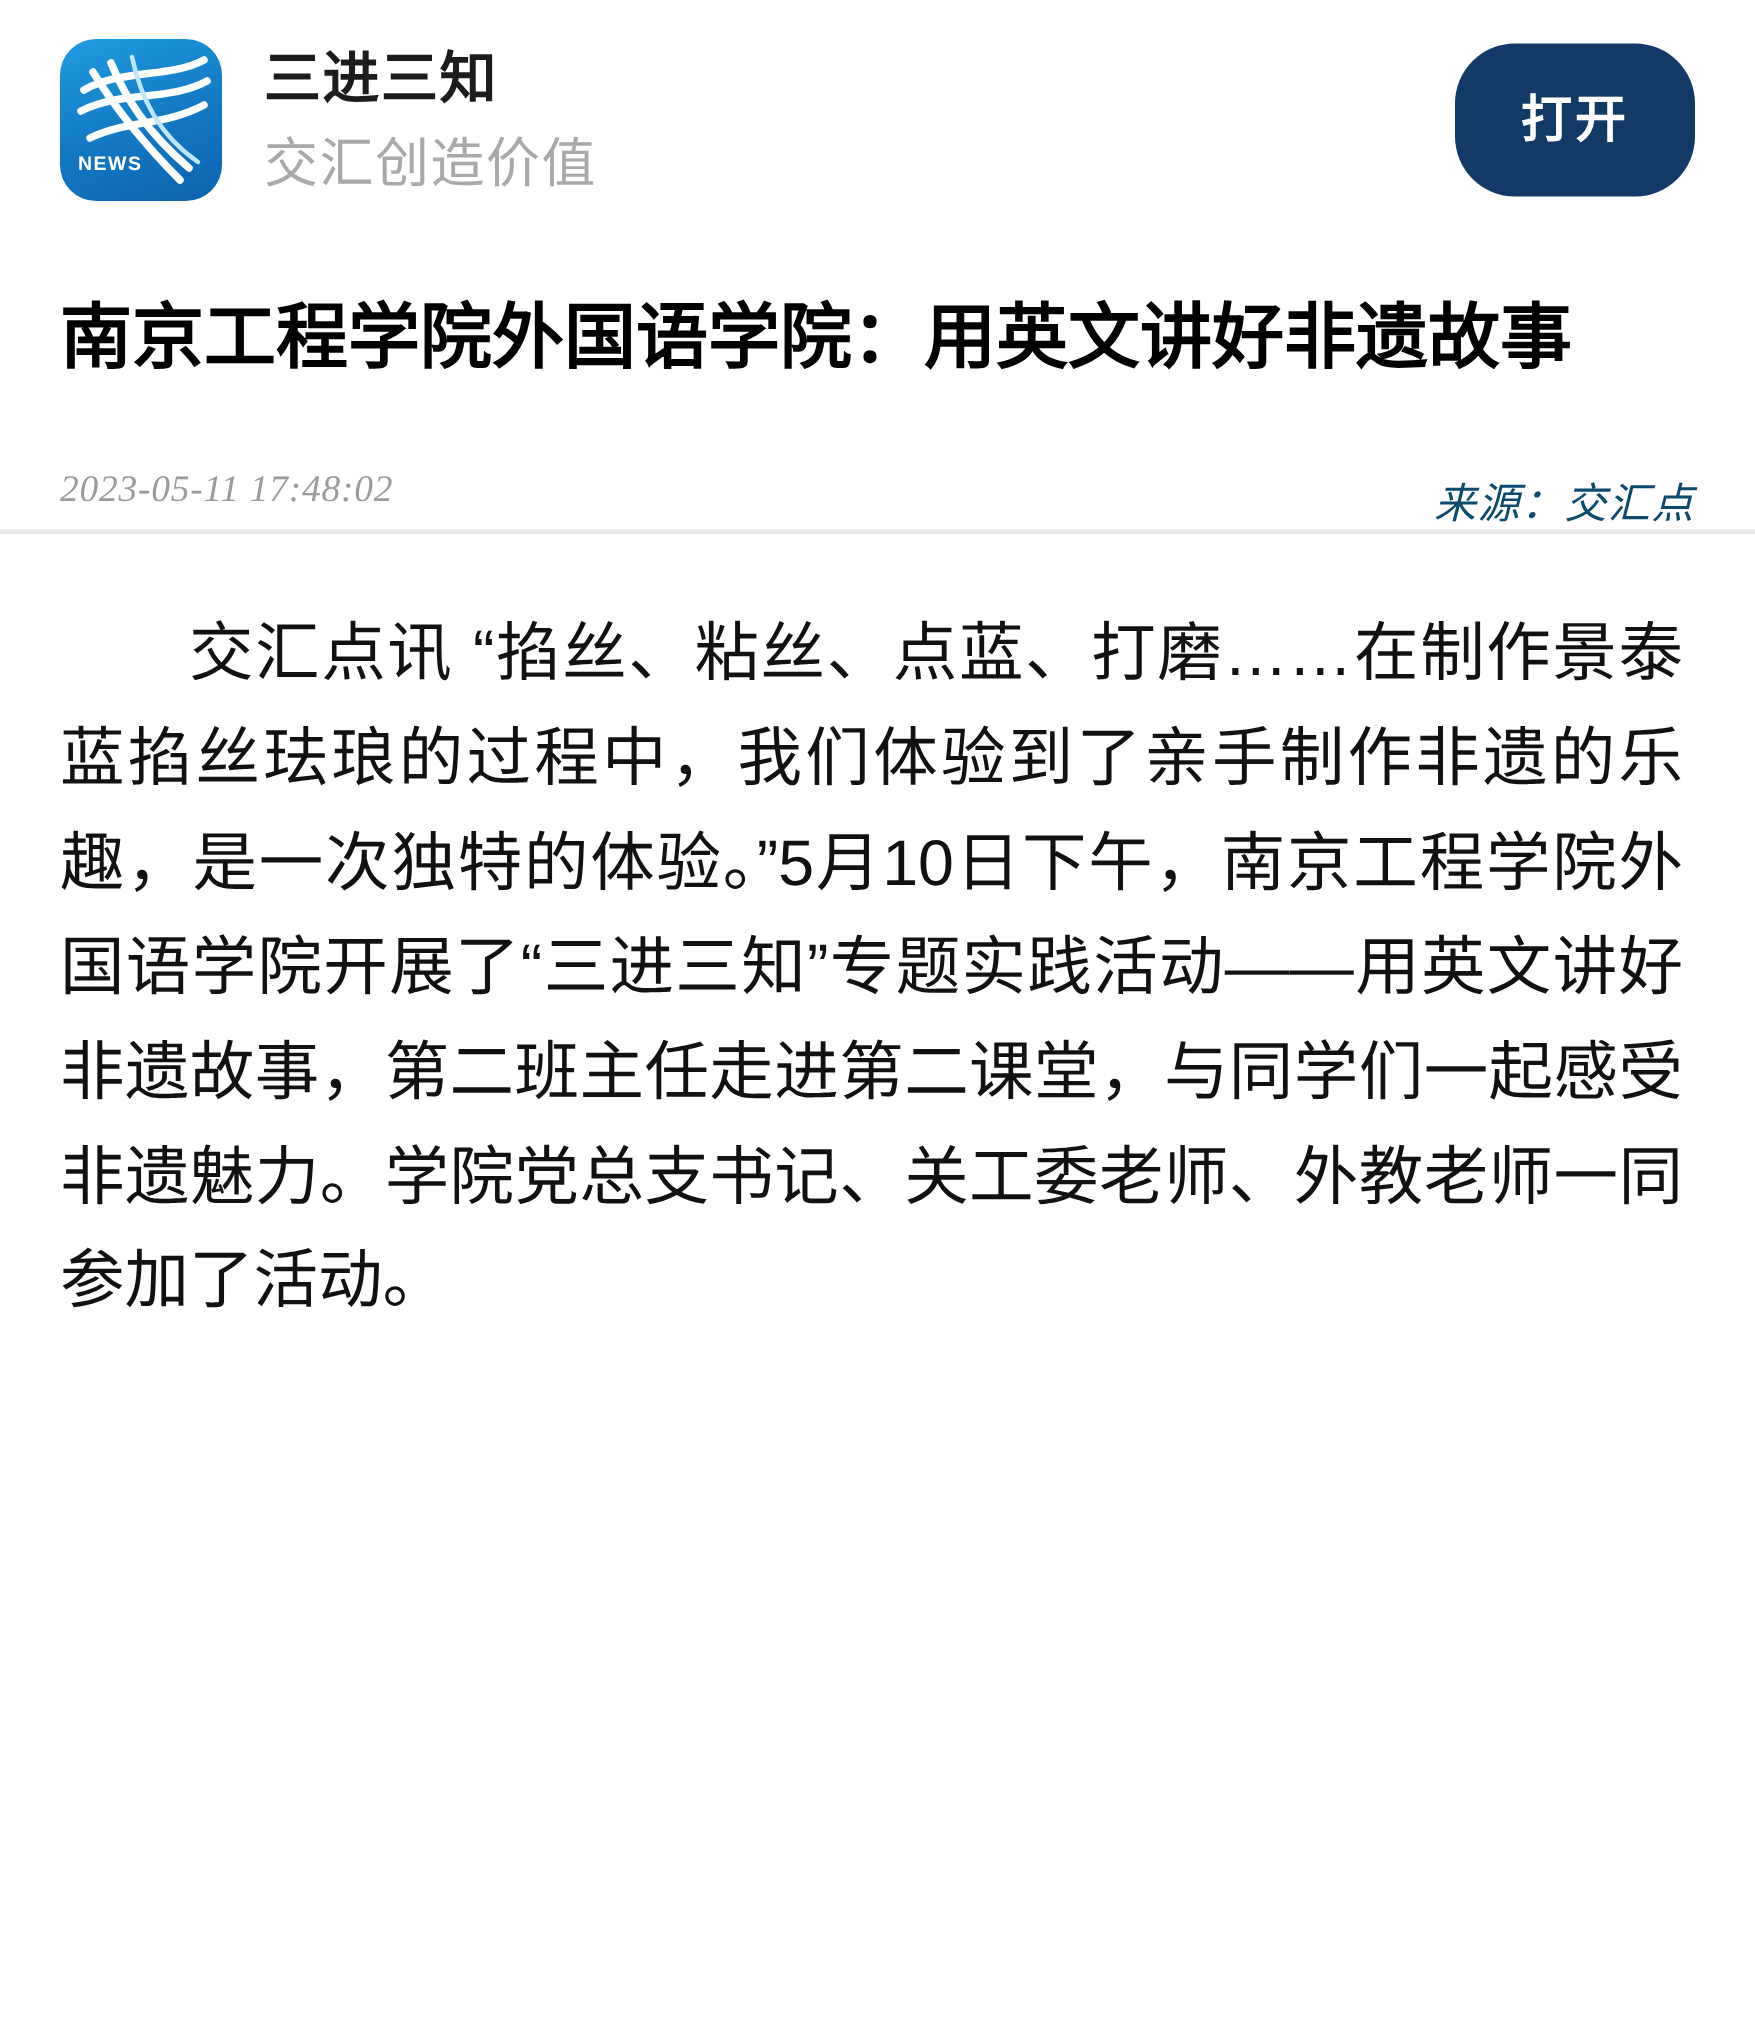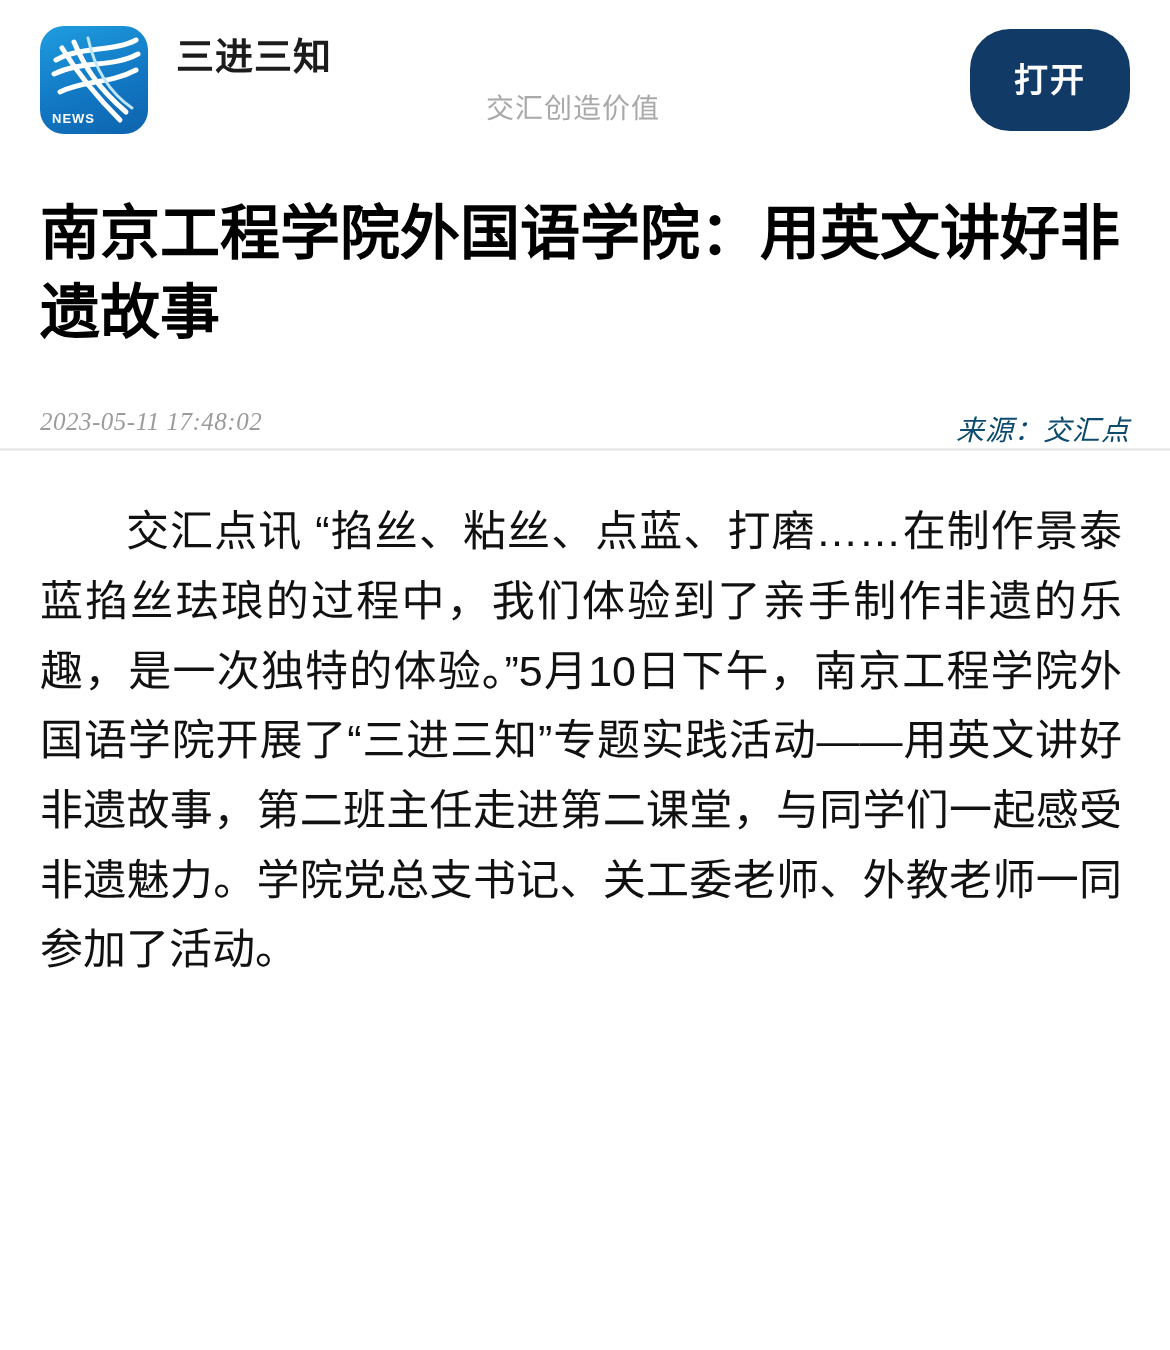--- a/index.html
+++ b/index.html
@@ -28,21 +28,21 @@
     border-radius: 24px;
     background: linear-gradient(160deg, #1f9de0 0%, #1278c4 55%, #0e63ad 100%);
     position: relative;
     flex: 0 0 auto;
     overflow: hidden;
   }
   .app-logo svg { position: absolute; inset: 0; }
   .app-logo .news-tag {
     position: absolute;
     left: 12px;
-    bottom: 8px;
+    bottom: 18px;
     font-size: 13px;
     font-weight: bold;
     color: #ffffff;
     letter-spacing: 1px;
     font-family: "Liberation Sans", sans-serif;
   }
   .app-text {
     margin-left: 28px;
     display: flex;
     flex-direction: column;
@@ -51,25 +51,24 @@
   }
   .app-name {
     font-size: 38px;
     font-weight: bold;
     color: #1c1c1c;
     line-height: 1.25;
     letter-spacing: 1px;
   }
   .app-slogan {
     margin-top: 10px;
-    font-size: 28px;
+    font-size: 36px;
     color: #a9a9a9;
     line-height: 1.2;
     letter-spacing: 1px;
-    text-align: center;
   }
   .open-button {
     flex: 0 0 auto;
     background: #123a66;
     color: #ffffff;
     font-size: 34px;
     font-weight: bold;
     letter-spacing: 2px;
     border: none;
     border-radius: 40px;
@@ -77,21 +76,21 @@
     cursor: pointer;
     font-family: "Liberation Sans", "DejaVu Sans", sans-serif;
     line-height: 1;
   }
 
   
   .article-head {
     padding: 36px 40px 0 40px;
   }
   .article-title {
-    font-size: 60px;
+    font-size: 48px;
     font-weight: bold;
     line-height: 1.32;
     color: #000000;
     letter-spacing: 0px;
     margin: 0;
   }
   .meta-row {
     display: flex;
     align-items: flex-start;
     justify-content: space-between;

